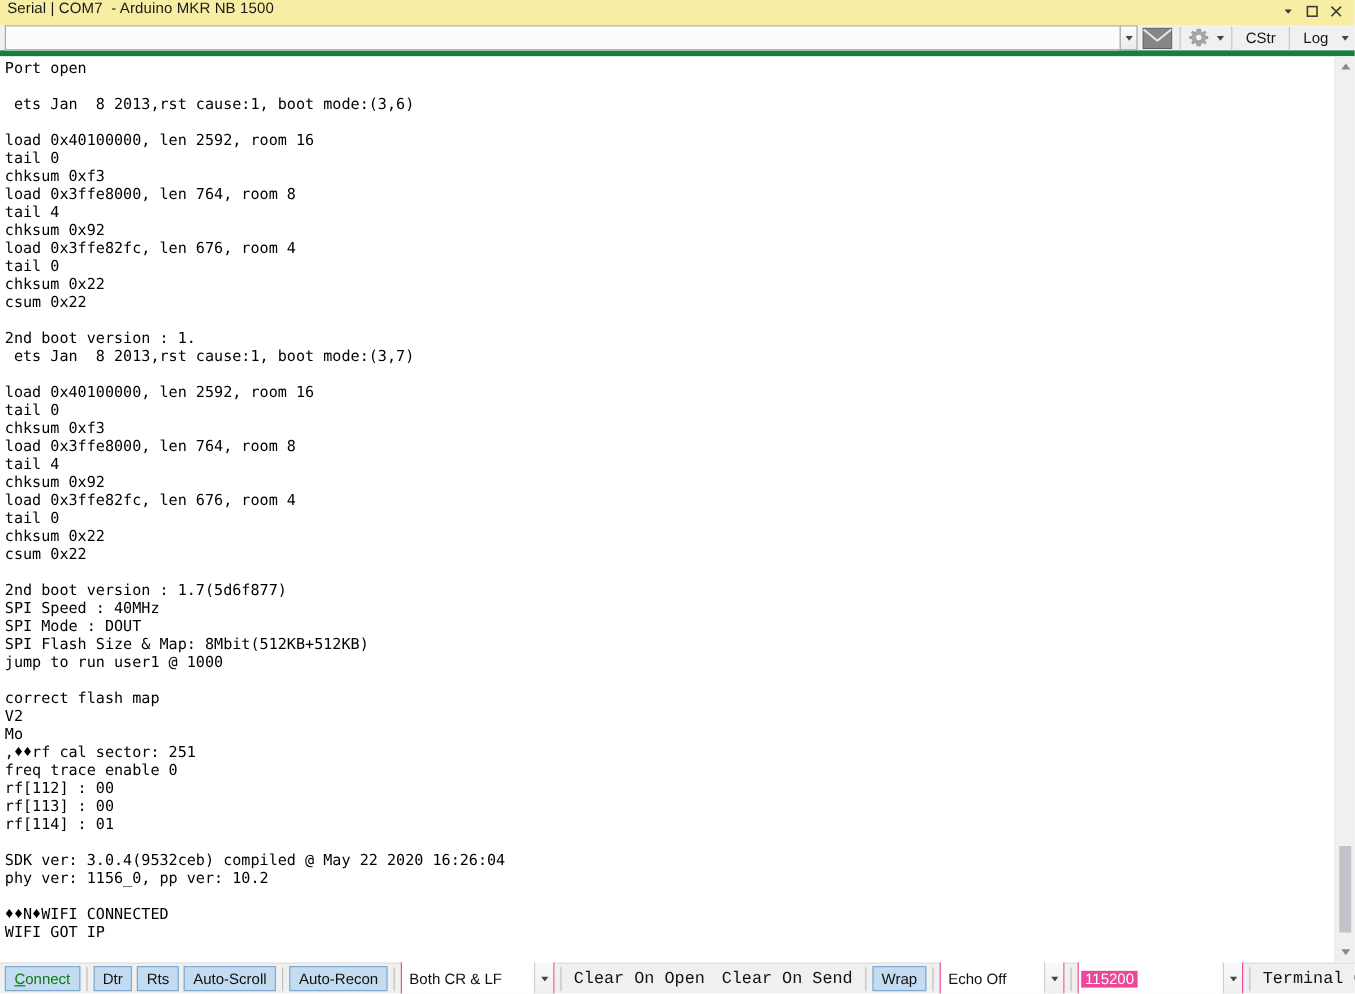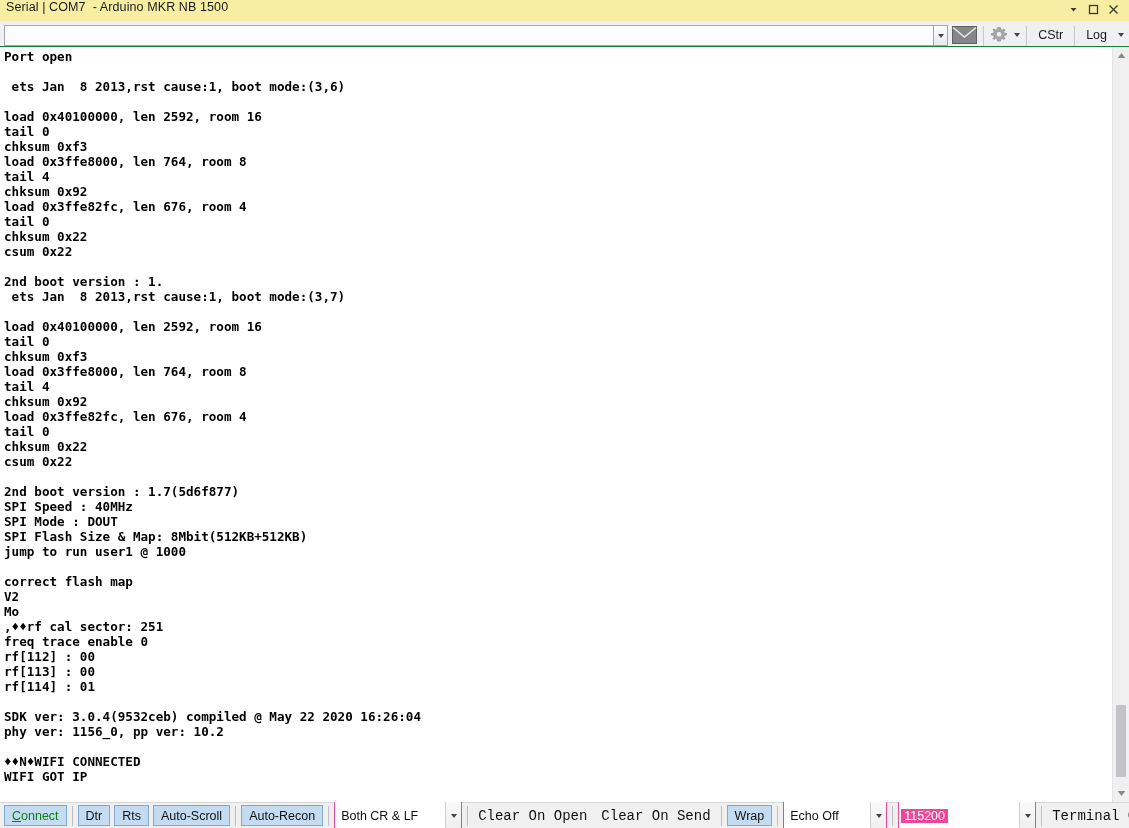--- a/index.html
+++ b/index.html
@@ -41,22 +41,22 @@
     width: 20px; height: 19px;
     display: flex; align-items: center; justify-content: center;
     color: #3a3a32;
   }
   .win-btn svg { display: block; }
 
   
   .toolbar {
     height: 26px;
     background: #f0f0f0;
-    border-bottom: 1px solid #15803d;
-    display: flex; align-items: flex-end;
+    border-bottom: 5px solid #15803d;
+    display: flex; align-items: center;
     padding: 0 2px;
     flex: 0 0 auto;
   }
   .send-input-wrap {
     flex: 1 1 auto;
     display: flex; align-items: stretch;
     height: 21px;
     margin: 0 1px 0 2px;
   }
   .send-input {
@@ -105,21 +105,20 @@
     display: inline-block;
   }
 
   
   .term-wrap {
     flex: 1 1 auto;
     display: flex;
     background: #ffffff;
     position: relative;
     overflow: hidden;
-    font-weight: bold;
   }
   .term {
     flex: 1 1 auto;
     padding: 2px 0 0 4px;
     font-family: "DejaVu Sans Mono", "Liberation Mono", monospace;
     font-size: 12.6px;
     line-height: 15px;
     color: #000000;
     white-space: pre;
     overflow: hidden;

